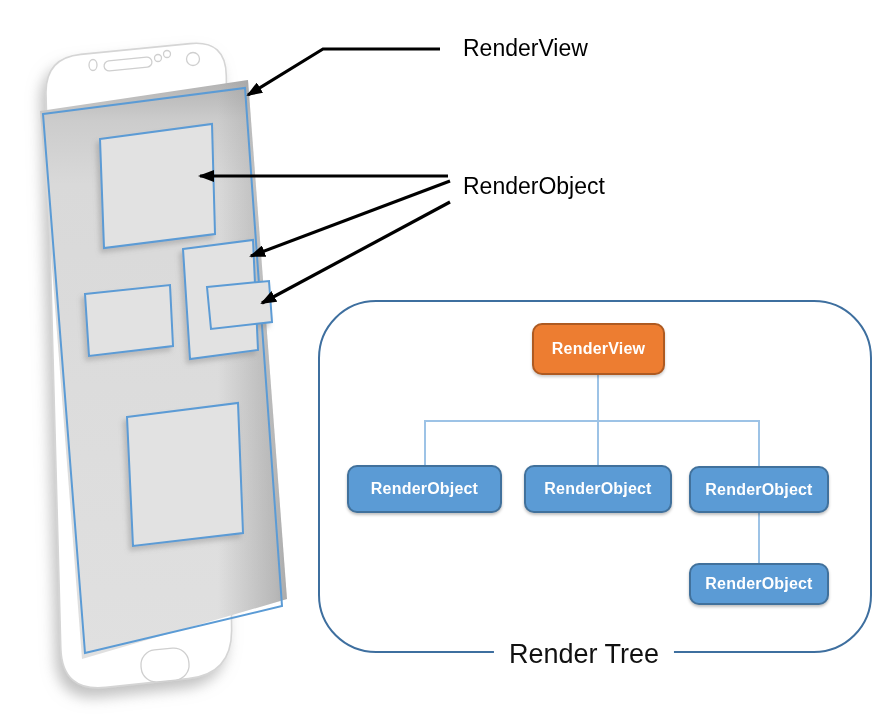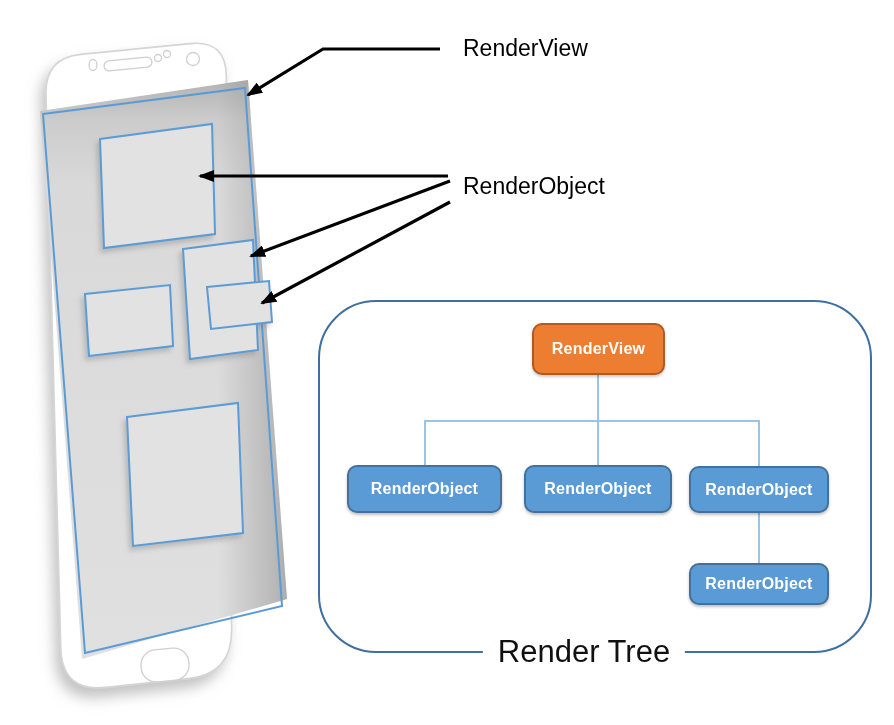--- a/index.html
+++ b/index.html
@@ -30,21 +30,21 @@
     letter-spacing:.2px;
   }
   .node.root{left:212px;top:21px;width:133px;height:52px;background:#ED7D31;border:2px solid #AE5A21;box-shadow:0 2px 3px rgba(0,0,0,.2);}
   .blue{background:#5B9BD5;border:2px solid #41719C;box-shadow:0 2px 3px rgba(0,0,0,.25);}
   .node.c1{left:27px;top:163px;width:155px;height:48px;}
   .node.c2{left:204px;top:163px;width:148px;height:48px;}
   .node.c3{left:369px;top:164px;width:140px;height:47px;}
   .node.c4{left:369px;top:261px;width:140px;height:42px;}
   .tree-title{
     position:absolute;bottom:-19px;left:264px;transform:translateX(-50%);
-    background:#fff;padding:0 15px;font-size:31px;color:#111;white-space:nowrap;
+    background:#fff;padding:0 15px;font-size:27px;color:#111;white-space:nowrap;
   }
 </style>
 </head>
 <body>
 
 <div id="stage">
 
   <svg width="894" height="725" viewBox="0 0 894 725">
     <defs>
       <filter id="fBody" x="-25%" y="-10%" width="150%" height="125%">

